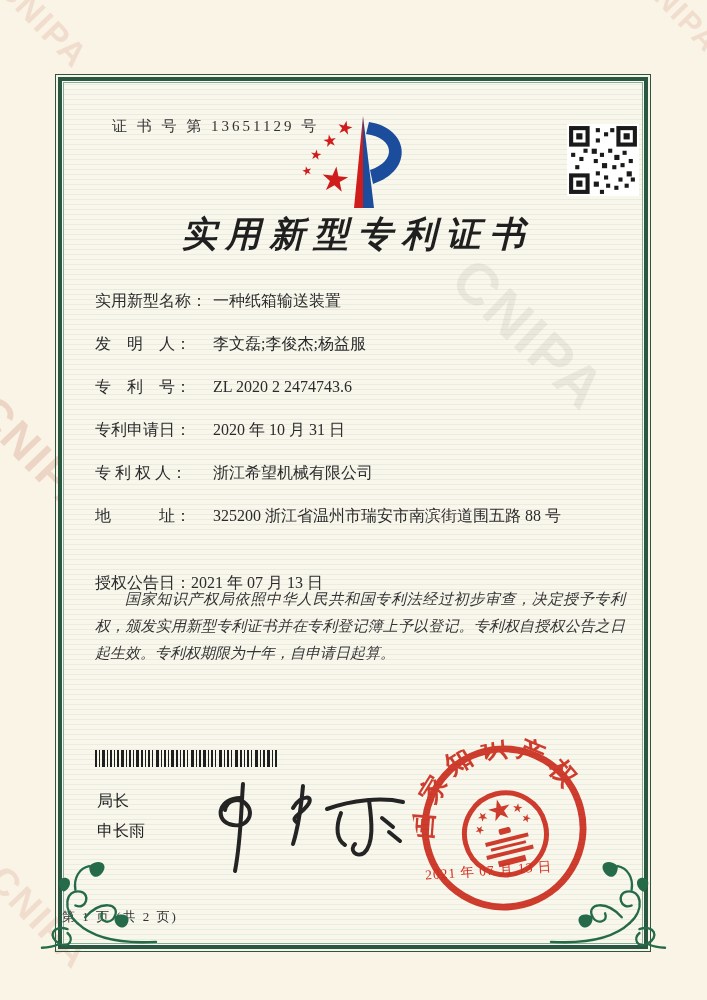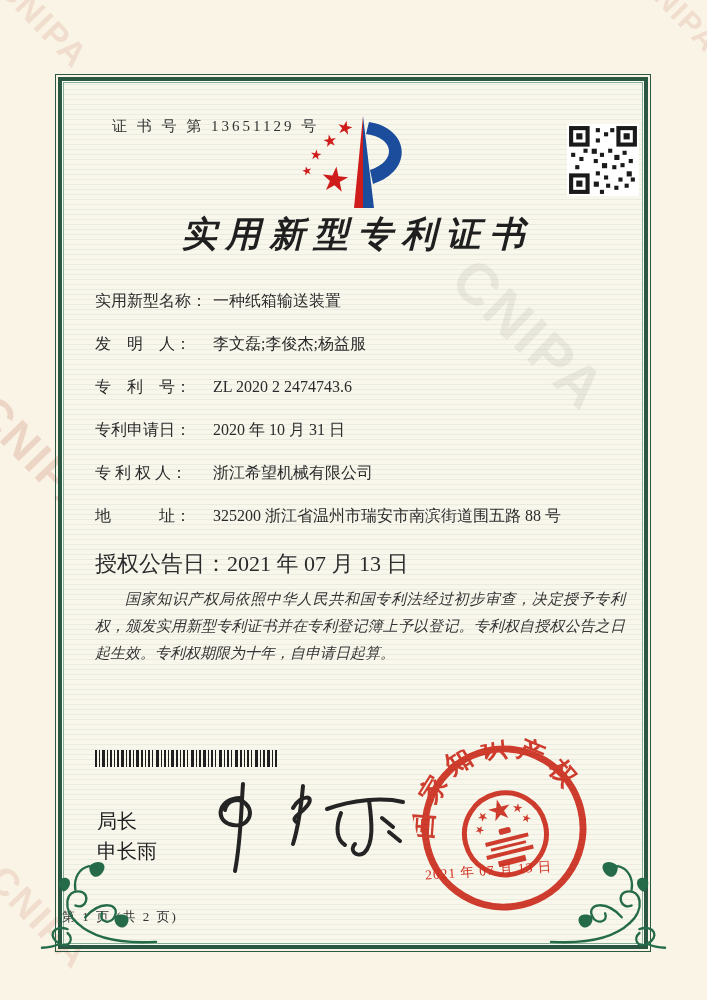--- a/index.html
+++ b/index.html
@@ -69,37 +69,37 @@
     color:#1f1f1f;
     z-index:3;
     font-style:italic;
   }
 
   .fields { position:absolute; left:33px; top:209px; width:540px; z-index:3; }
   .field-row { height:22px; line-height:22px; margin-bottom:21px; font-size:16px; white-space:nowrap; }
   .field-label { display:inline-block; min-width:118px; color:#2b2b2b; }
   .field-value { color:#2b2b2b; }
 
-  .grant-row { position:absolute; left:33px; top:472px; width:540px; height:22px; line-height:22px; font-size:22px; z-index:3; }
+  .grant-row { position:absolute; left:33px; top:491px; width:540px; height:22px; line-height:22px; font-size:16px; z-index:3; }
   .grant-pair2 { position:absolute; left:310px; top:0; white-space:nowrap; }
 
   .paragraphs {
     position:absolute; left:33px; top:505px; width:530px;
     font-size:15px; font-style:italic; line-height:1.8;
     text-align:justify; color:#333;
     z-index:3;
   }
   .paragraphs p { text-indent:2em; }
 
   .barcode { position:absolute; left:33px; top:669px; width:185px; height:17px; z-index:3; }
 
   .signer {
-    position:absolute; left:35px; top:725px;
+    position:absolute; left:35px; top:705px;
     font-family:"Liberation Sans","DejaVu Sans",sans-serif;
-    font-size:20px; line-height:30px; color:#222;
+    font-size:16px; line-height:30px; color:#222;
     z-index:3;
   }
 
   .signature { position:absolute; left:128px; top:697px; width:230px; height:100px; z-index:4; }
 
   .seal {
     position:absolute; left:356px; top:661px; width:172px; height:172px;
     transform:rotate(-14deg);
     opacity:0.92;
     mix-blend-mode:multiply;

